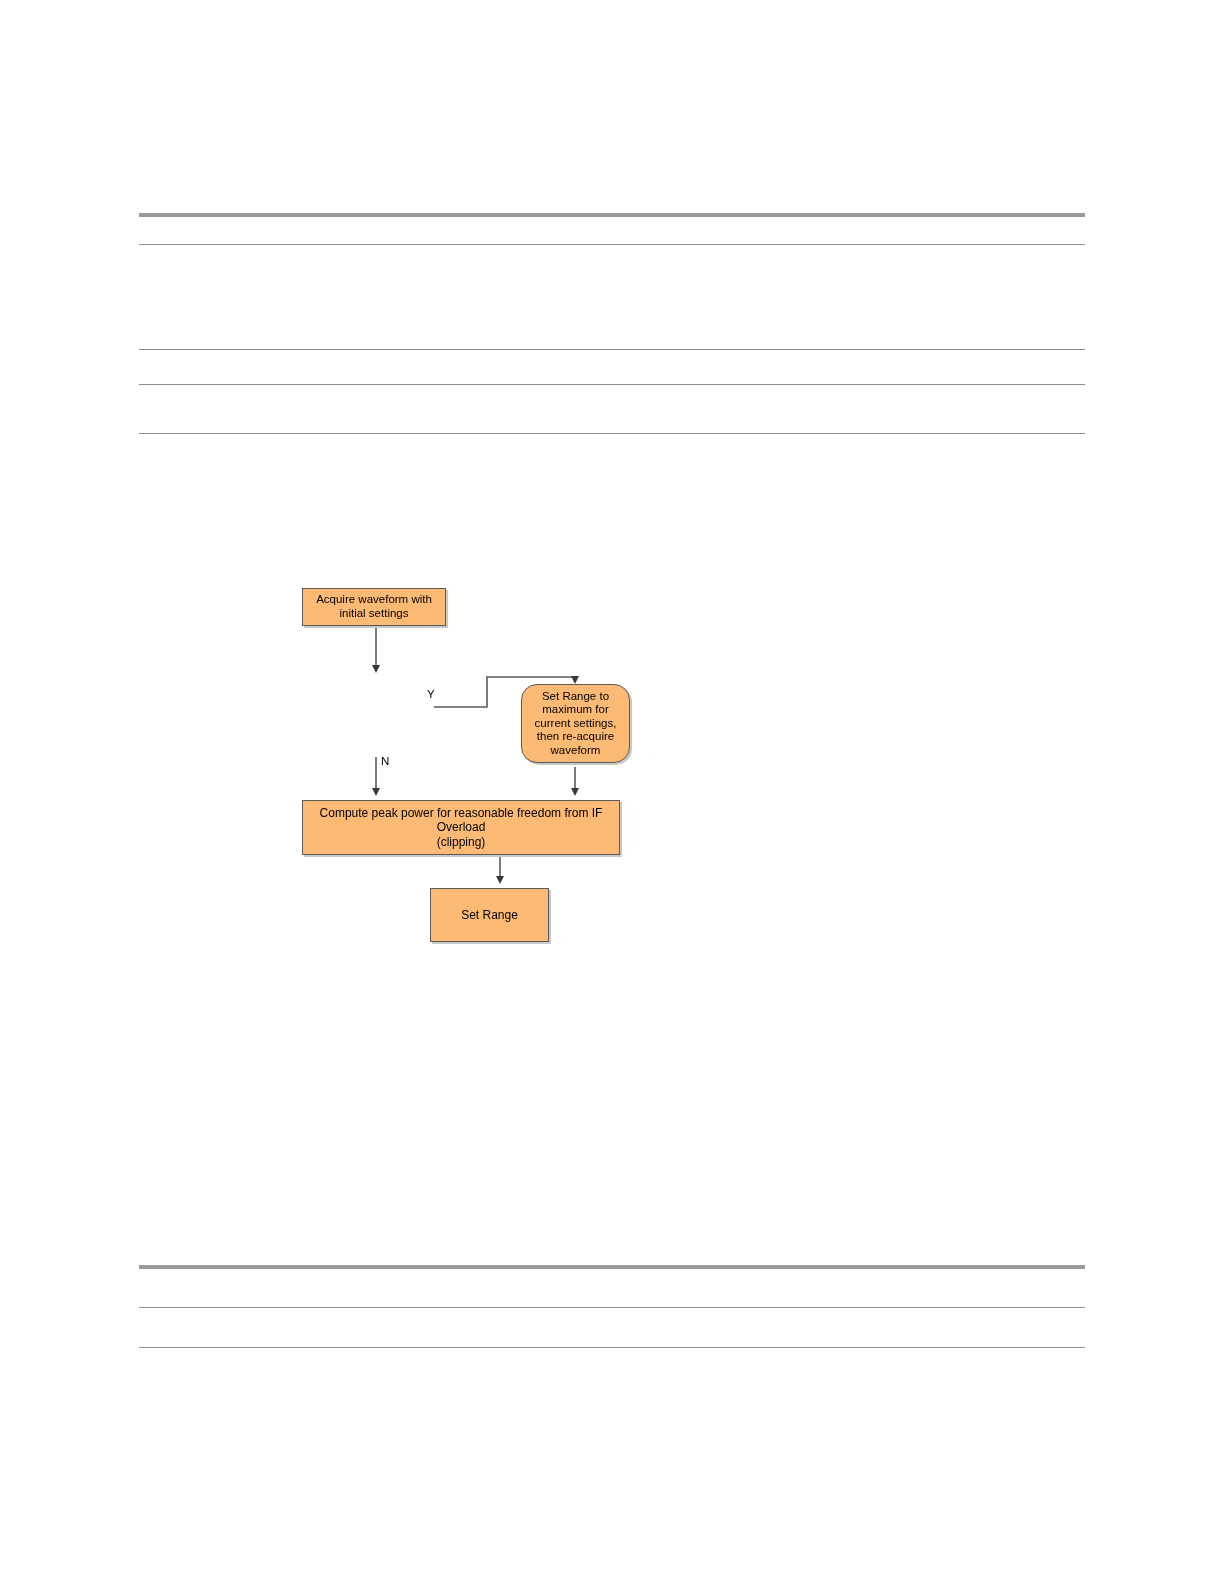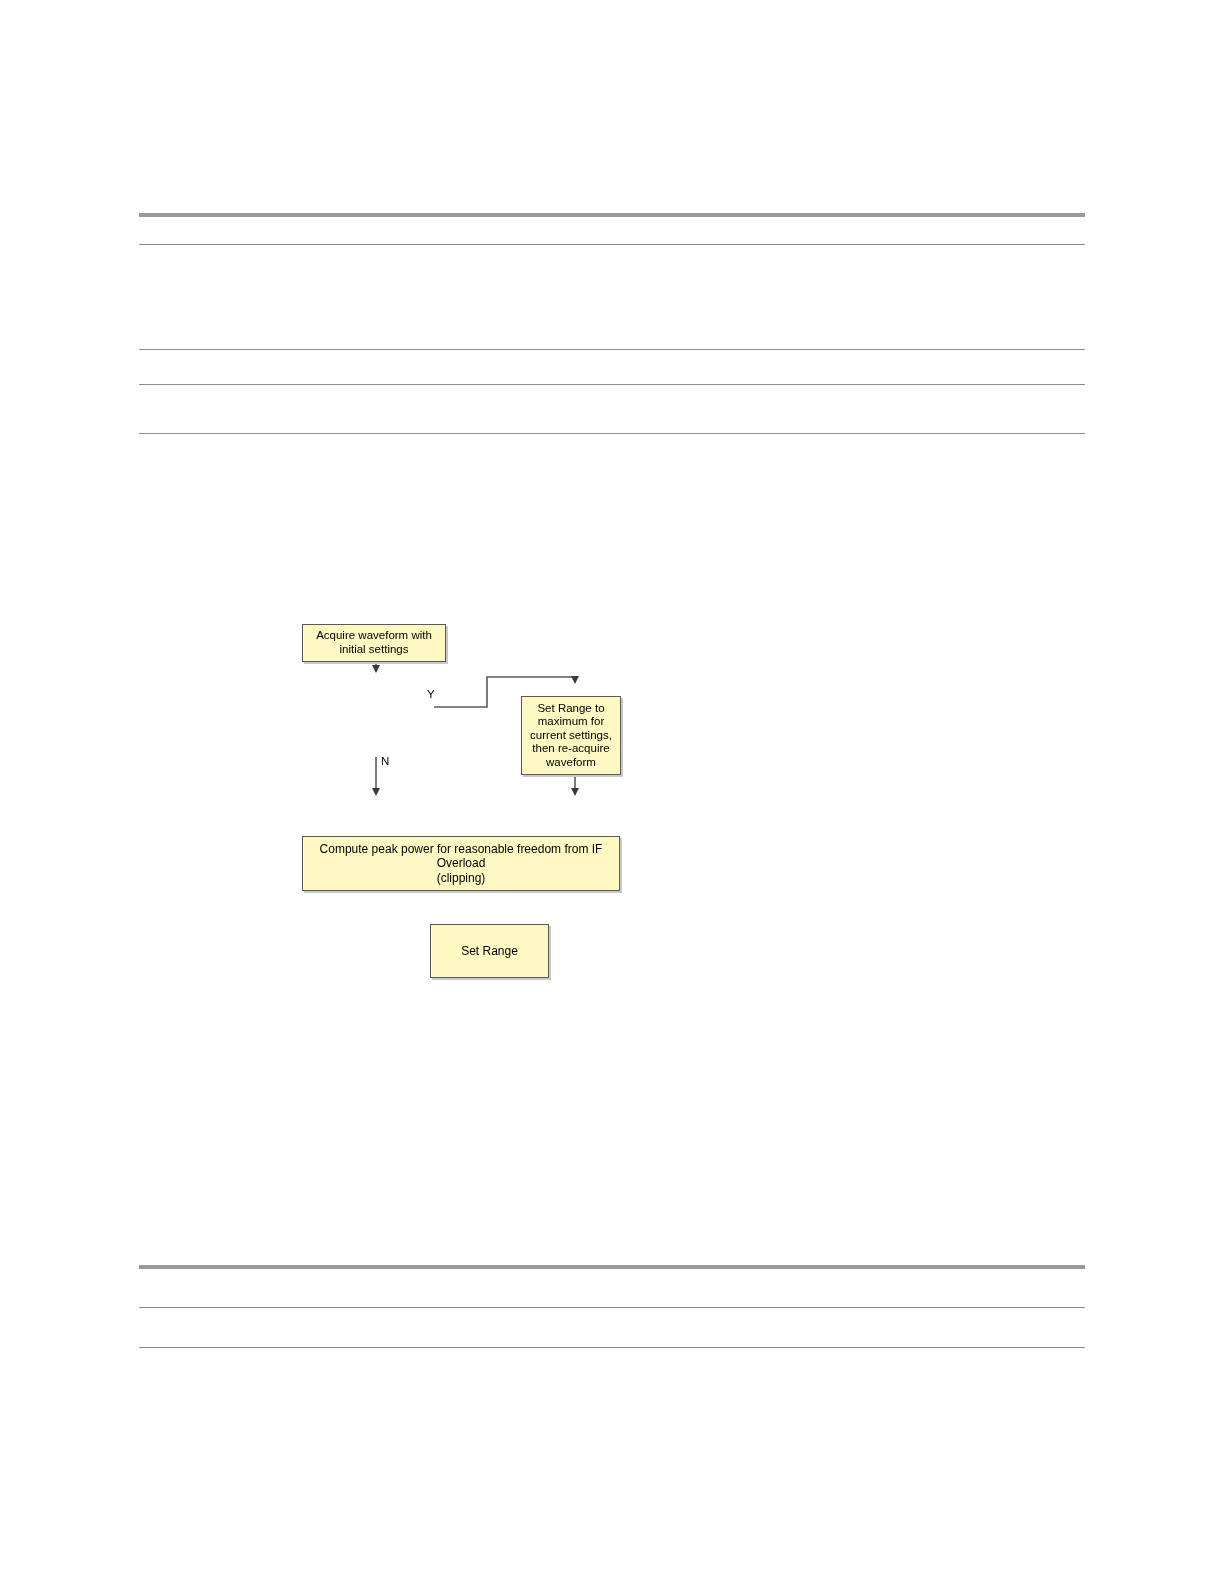--- a/index.html
+++ b/index.html
@@ -34,40 +34,40 @@
     position: absolute;
     left: 0;
     top: 0;
     width: 1224px;
     height: 1584px;
   }
   .node {
     position: absolute;
     box-sizing: border-box;
     border: 1px solid #5a5a5a;
-    background: #fef9c3;
+    background: #fdba74;
     box-shadow: 2px 2px 0 0 #c9c9c9;
     display: flex;
     align-items: center;
     justify-content: center;
     text-align: center;
     color: #000000;
     line-height: 1.18;
     white-space: pre-line;
-    margin-top: 36px;
   }
   #node-acquire {
     left: 302px; top: 588px;
     width: 144px; height: 38px;
     font-size: 11.5px;
   }
   #node-setrange-max {
-    left: 521px; top: 660px;
-    width: 100px; height: 79px;
+    left: 521px; top: 684px;
+    width: 109px; height: 79px;
     font-size: 11.5px;
+    border-radius: 16px;
   }
   #node-compute {
     left: 302px; top: 800px;
     width: 318px; height: 55px;
     font-size: 12px;
   }
   #node-setrange {
     left: 430px; top: 888px;
     width: 119px; height: 54px;
     font-size: 12px;

